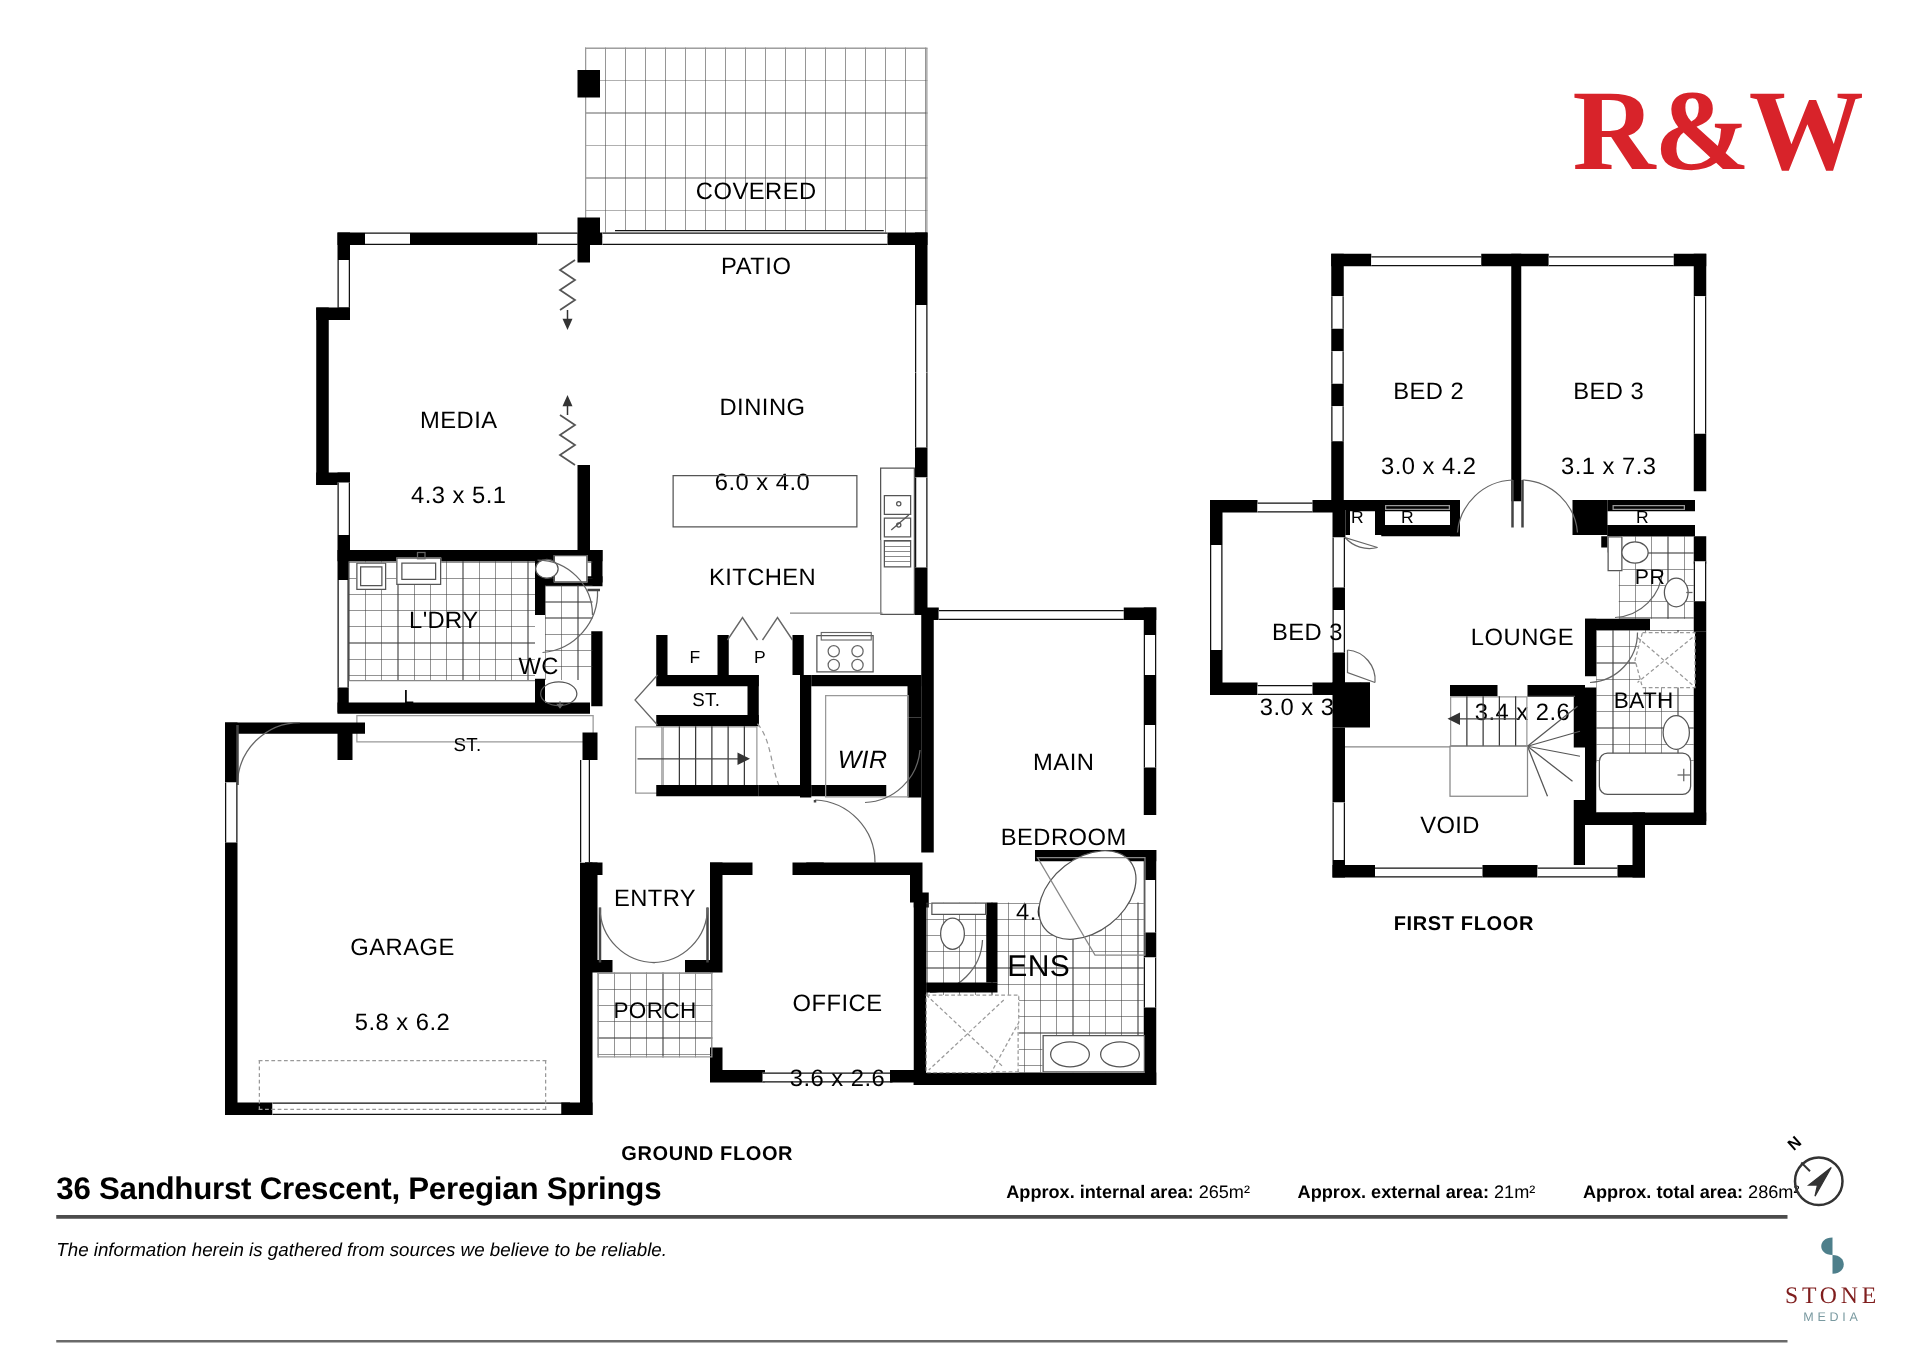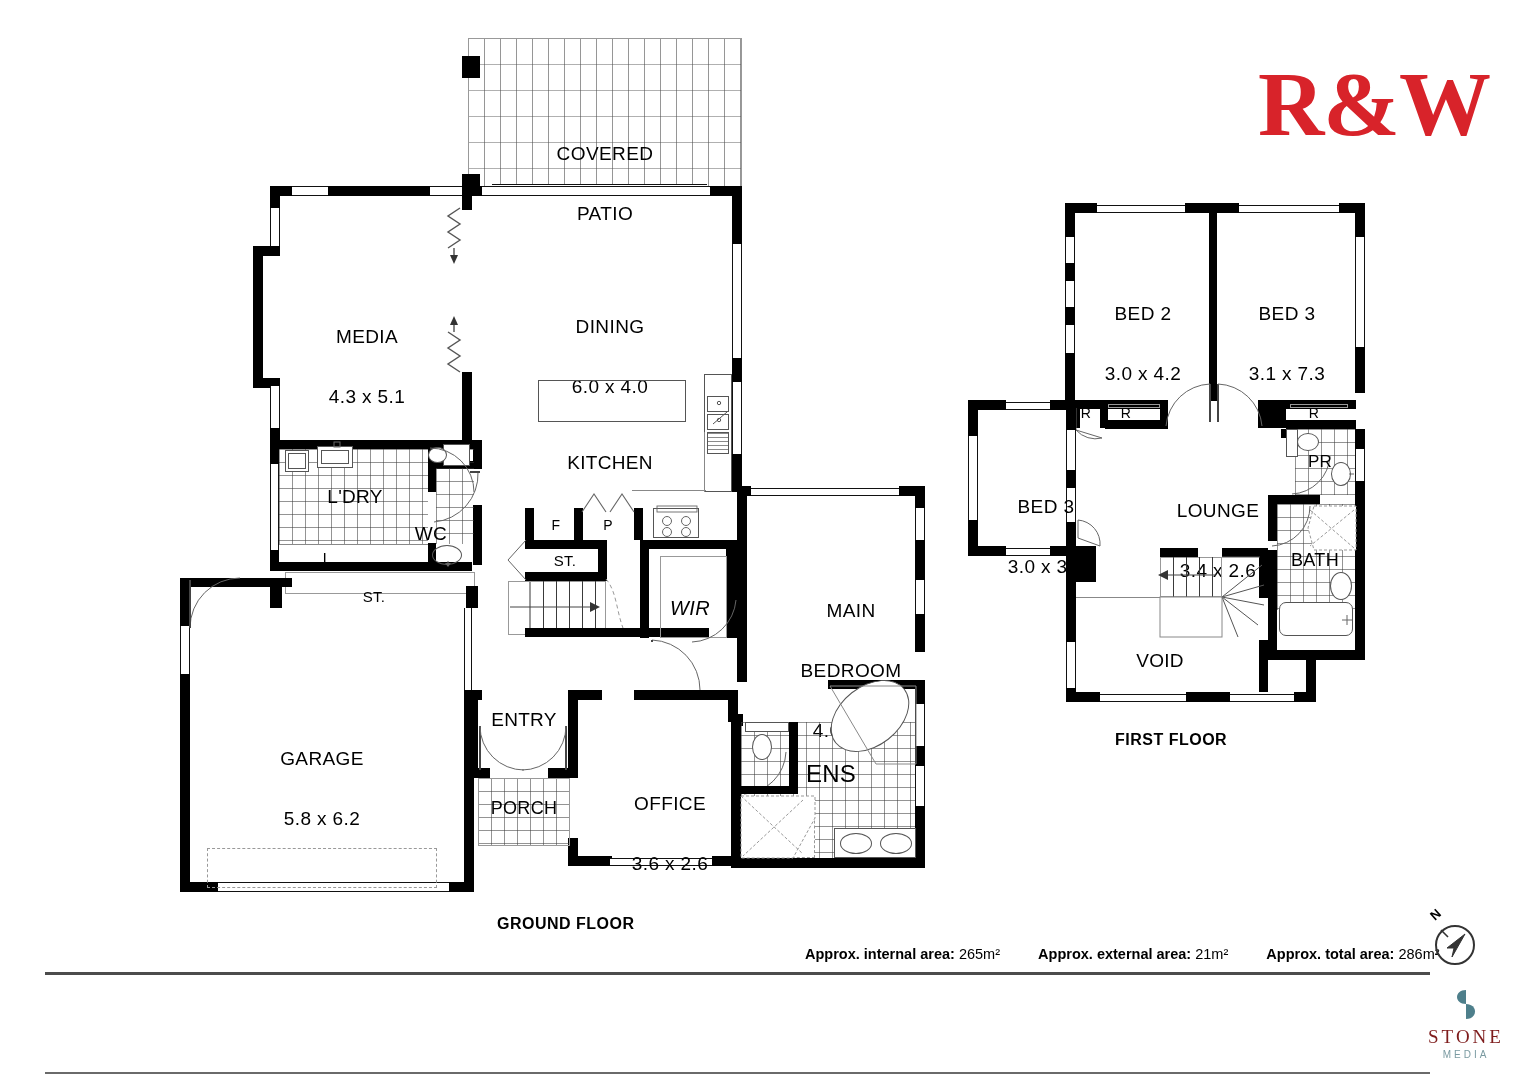--- a/index.html
+++ b/index.html
@@ -535,36 +535,38 @@
     <div class="wall" style="left:1259px;top:640px;width:9px;height:52px;"></div>
     <div class="wall" style="left:1268px;top:650px;width:48px;height:10px;"></div>
     <div class="wall" style="left:1306px;top:650px;width:10px;height:52px;"></div>
 
     <div class="lbl-sm" style="left:1110px;top:650px;width:100px;font-size:19px;"><span>VOID</span></div>
   </div>
 
   <div id="gf-cap">GROUND FLOOR</div>
   <div id="ff-cap">FIRST FLOOR</div>
 
+  <div id="addr">36 Sandhurst Crescent, Peregian Springs</div>
 
   <div id="areas">
     <b>Approx. internal area:</b>
     <span>265m²</span>
     <span class="sp"></span>
     <b>Approx.  external area:</b>
     <span>21m²</span>
     <span class="sp"></span>
     <b>Approx. total area:</b>
     <span>286m²</span>
   </div>
 
   <div class="rule" style="top:972px;"></div>
   <div class="rule" style="top:1072px;height:2px;background:#6a6a6a;"></div>
 
   <div id="disc">
+    <div>The information herein is gathered from sources we believe to be reliable.</div>
   </div>
 
   <div id="compass">
     <div class="nl">N</div>
     <svg width="60" height="60">
       <circle cx="34" cy="33" r="19" fill="none" stroke="#333" stroke-width="2"></circle>
       <polygon points="44,22 26,36 33,36 31,45" fill="#333"></polygon>
       <polygon points="44,22 31,45 33,36 26,36" fill="none" stroke="#333" stroke-width="1"></polygon>
       <line x1="20" y1="18" x2="27" y2="25" stroke="#333" stroke-width="1.6"></line>
     </svg>

